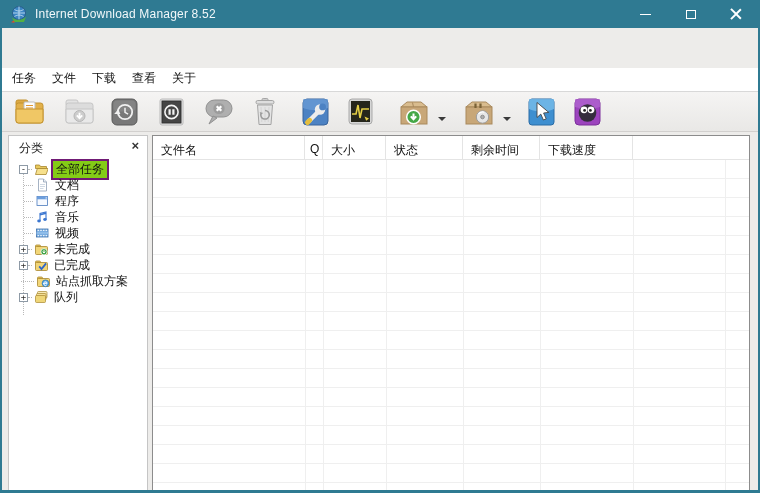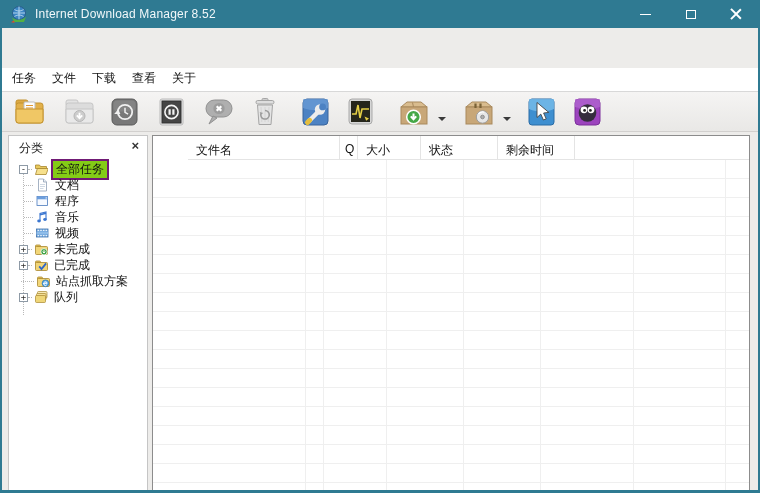--- a/index.html
+++ b/index.html
@@ -50,21 +50,21 @@
   .stub-root { width:4px; }
   .stub-child { width:9px; margin-left:15px; }
   .stub-noexp { width:13px; margin-left:12px; }
   .tree-icon { width:14px; height:14px; margin:0 3px 0 2px; flex:0 0 auto; }
   .tree-icon svg { width:14px; height:14px; display:block; }
   .tree-label { padding:0 3px; color:#111; }
   .tree-row.selected .tree-label { background:#84cc16; border:2px solid #701a75; }
 
   
   .table-panel { position:absolute; left:150px; top:3px; width:598px; height:388px; background:#FFF; border:1px solid #8C8C8C; }
-  .table-header { display:flex; height:24px; border-bottom:1px solid #E4E4E4; background:#FFF;margin-left:35px; }
+  .table-header { display:flex; height:24px; border-bottom:1px solid #E4E4E4; background:#FFF; }
   .th { border-right:1px solid #E4E4E4; padding:6px 0 0 8px; overflow:hidden; white-space:nowrap; color:#111; }
   .th-0{width:152px;} .th-1{width:18px; padding-left:5px;} .th-2{width:63px;} .th-3{width:77px;}
   .th-4{width:77px;} .th-5{width:93px;} .th-6{width:92px;} .th-filler{flex:1; border-right:none;}
   .table-body { position:relative; height:362px;
                 background:repeating-linear-gradient(to bottom,#FFFFFF 0 18px,#EFEFEF 18px 19px); }
   .vcol { position:absolute; top:0; bottom:0; width:1px; background:#EFEFEF; }
 </style>
 </head>
 <body>
 
@@ -356,20 +356,21 @@
       </div>
     </div>
 
     <div class="table-panel">
       <div class="table-header">
         <div class="th th-0">文件名</div>
         <div class="th th-1">Q</div>
         <div class="th th-2">大小</div>
         <div class="th th-3">状态</div>
         <div class="th th-4">剩余时间</div>
+        <div class="th th-5">下载速度</div>
         <div class="th th-filler"></div>
       </div>
       <div class="table-body">
         <span class="vcol" style="left:152px"></span>
         <span class="vcol" style="left:170px"></span>
         <span class="vcol" style="left:233px"></span>
         <span class="vcol" style="left:310px"></span>
         <span class="vcol" style="left:387px"></span>
         <span class="vcol" style="left:480px"></span>
         <span class="vcol" style="left:572px"></span>

